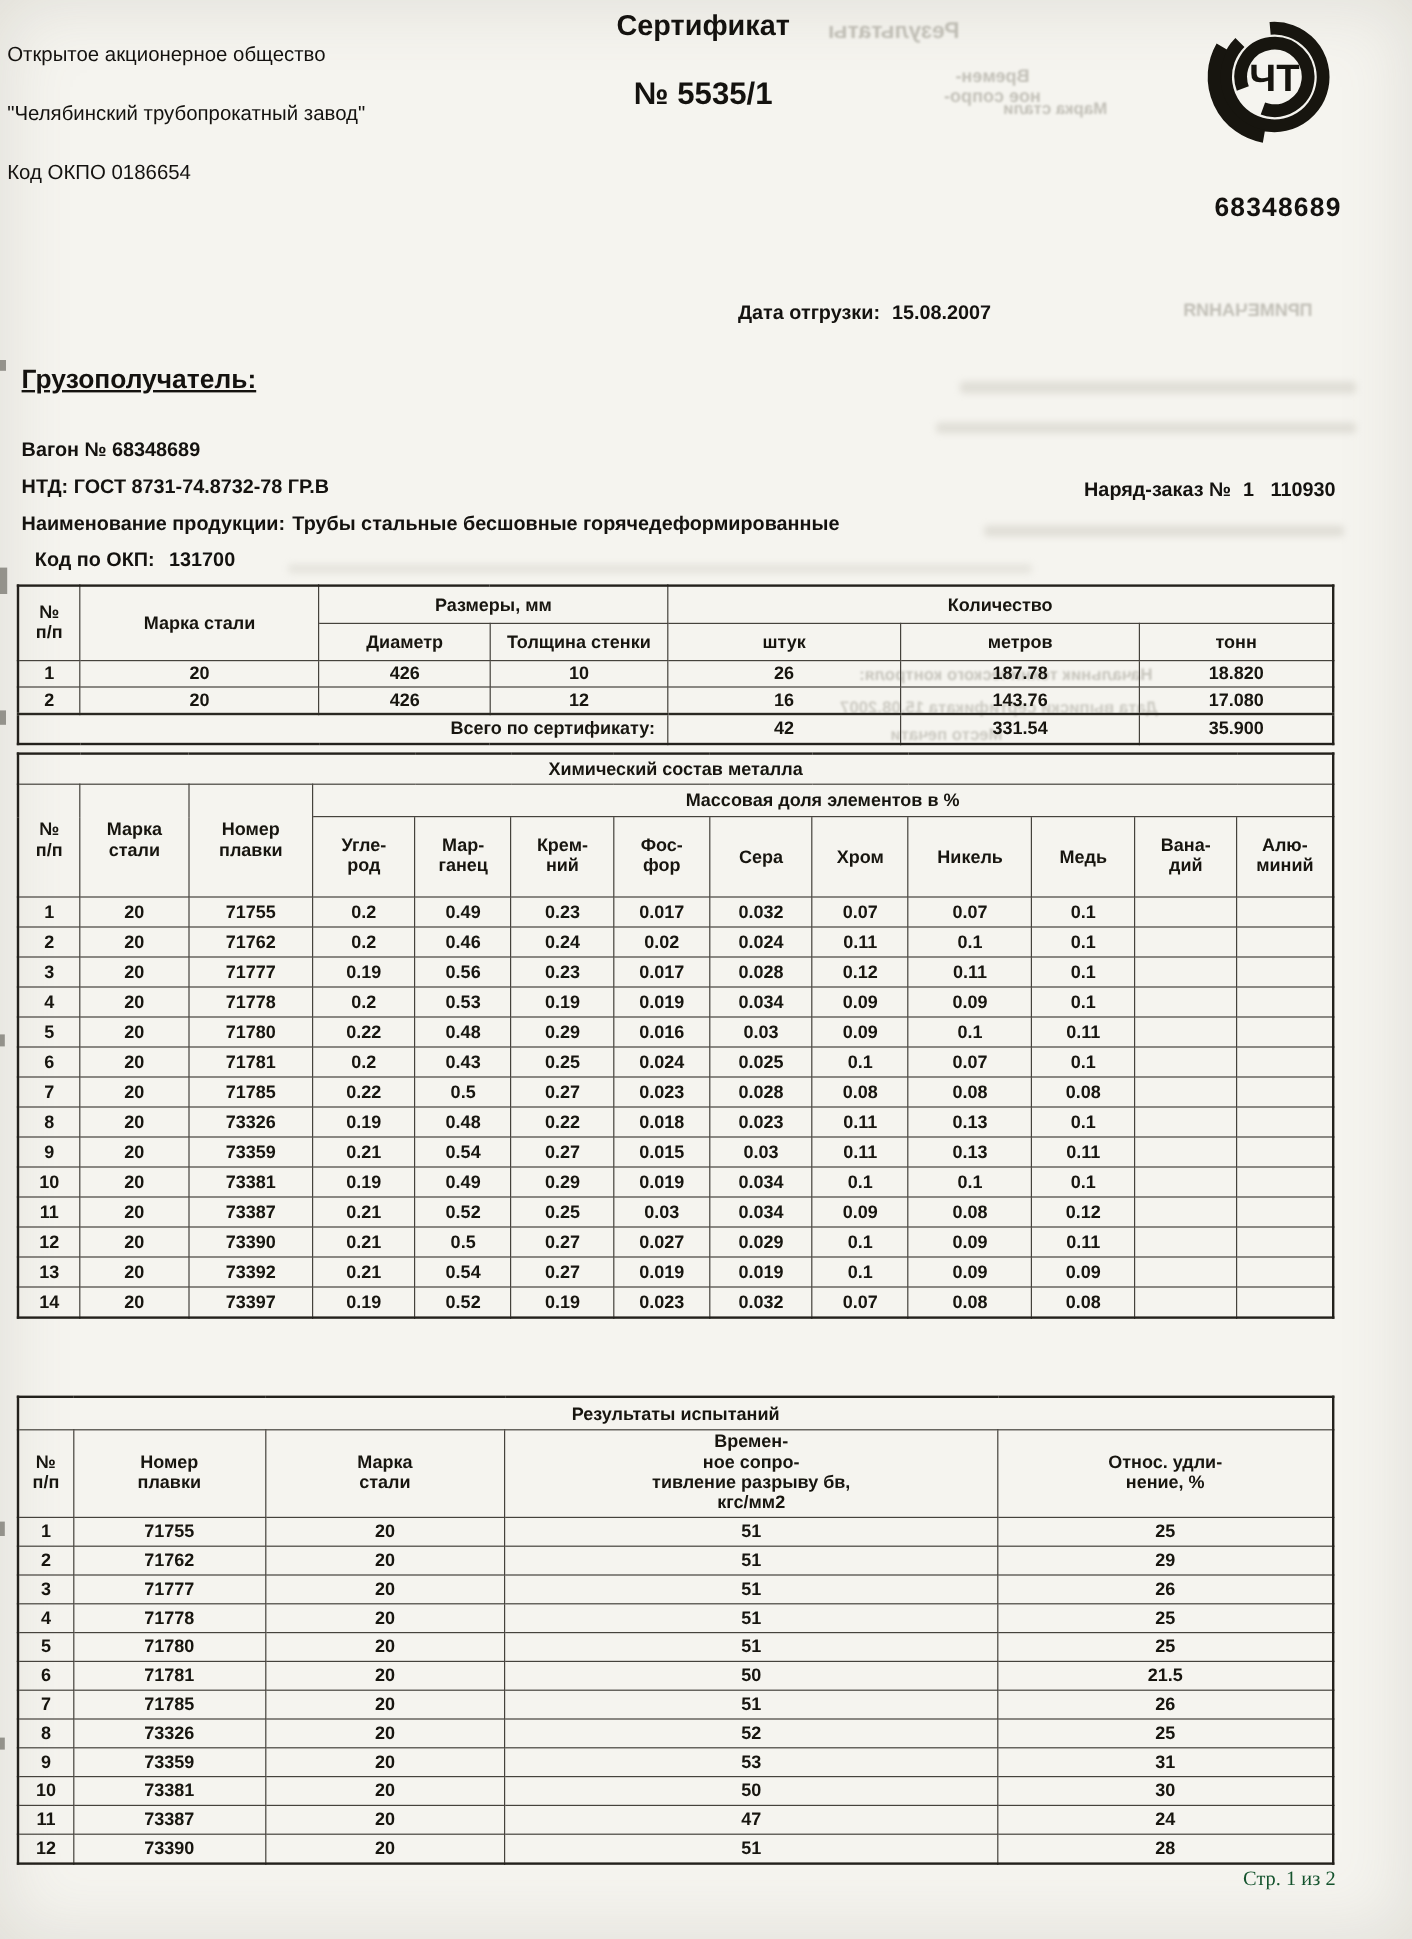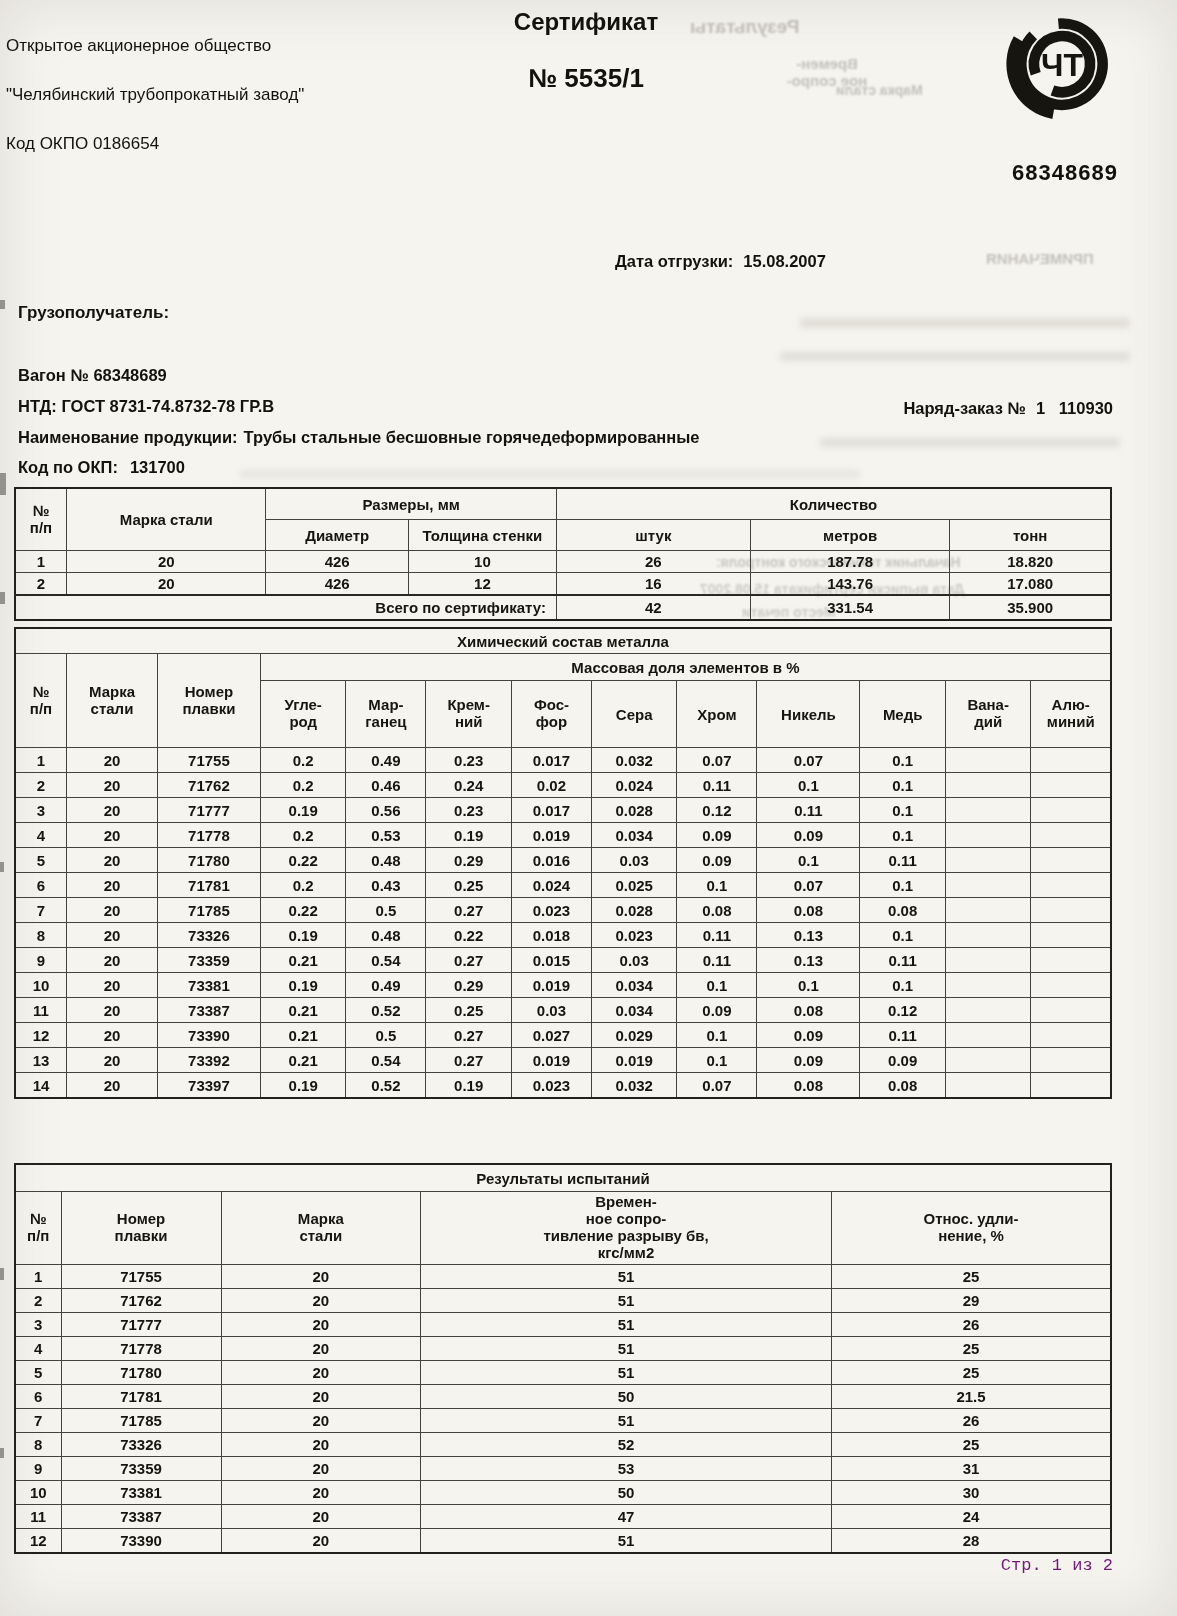--- a/index.html
+++ b/index.html
@@ -19,30 +19,30 @@
   .title-block{position:absolute;left:418px;top:8px;width:336px;text-align:center;font-weight:bold;}
   .title-line1{margin:0;font-size:24px;}
   .title-line2{margin:40px 0 0 0;font-size:27px;}
   .title-line3{margin:27px 0 0 0;font-size:26px;}
   .logo{position:absolute;left:1002px;top:4px;width:120px;height:128px;}
   .cert-no{position:absolute;left:992px;top:160px;width:146px;text-align:center;font-weight:800;font-size:22px;letter-spacing:1px;}
   
   .line{position:absolute;font-weight:bold;font-size:16.5px;white-space:nowrap;}
   .ship-date{left:615px;top:252px;}
   .ship-date .val{margin-left:10px;}
-  .consignee{left:18px;top:303px;font-size:17px;}
+  .consignee{left:18px;top:303px;font-size:22px;text-decoration:underline;}
   .wagon{left:18px;top:366px;}
   .station{left:437px;top:366px;}
   .station .val{margin-left:16px;}
   .ntd{left:18px;top:397px;}
   .order{right:64px;top:399px;}
   .order .val{margin-left:10px;white-space:pre;}
   .product{left:18px;top:428px;}
   .product .val{margin-left:6px;}
-  .okp{left:18px;top:458px;text-align:right;}
+  .okp{left:29px;top:458px;text-align:right;}
   .okp .val{margin-left:12px;}
   
   table.doc-table{
     position:absolute;left:14px;width:1098px;
     border-collapse:collapse;table-layout:fixed;
     border:2.5px solid #23211c;
   }
   .doc-table th,.doc-table td{
     border:1px solid #45423c;
     text-align:center;vertical-align:middle;
@@ -59,21 +59,21 @@
   .t2{top:627px;}
   .t2 .tbl-title{height:24px;}
   .t2 .mass-row th{height:26px;}
   .t2 .elem-row th{height:66px;}
   .t2 tbody td{height:24px;}
   .t3{top:1163px;}
   .t3 .tbl-title{height:26px;}
   .t3 .head-row th{height:72px;text-align:center;}
   .t3 tbody td{height:23px;}
   
-  .footer{position:absolute;right:64px;top:1556px;font-family:Liberation Mono, monospace;font-size:17px;color:#701a75;}
+  .footer{position:absolute;right:64px;top:1556px;font-family:Liberation Serif, serif;font-size:17px;color:#14532d;}
   
   .ghost{position:absolute;color:#8f8c80;font-weight:bold;transform:scaleX(-1);filter:blur(1.1px);opacity:.5;white-space:nowrap;}
   .g1{left:690px;top:16px;font-size:19px;}
   .g2{left:742px;top:56px;font-size:15px;white-space:pre-line;width:170px;text-align:center;}
   .g3{left:836px;top:82px;font-size:14px;}
   .g4{left:986px;top:250px;font-size:15px;}
   .g5{left:716px;top:554px;font-size:14px;opacity:.45;}
   .g6{left:700px;top:581px;font-size:14px;opacity:.4;}
   .g7{left:742px;top:604px;font-size:14px;opacity:.4;}
   .smudge{position:absolute;background:#b9b6aa;filter:blur(3px);opacity:.35;border-radius:3px;}

